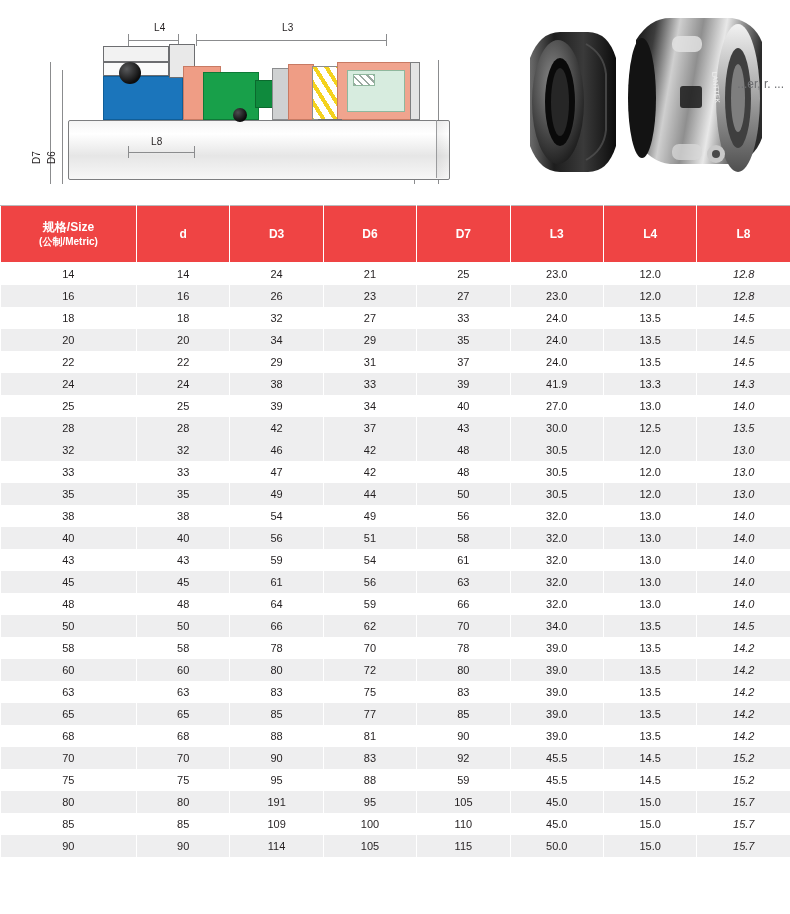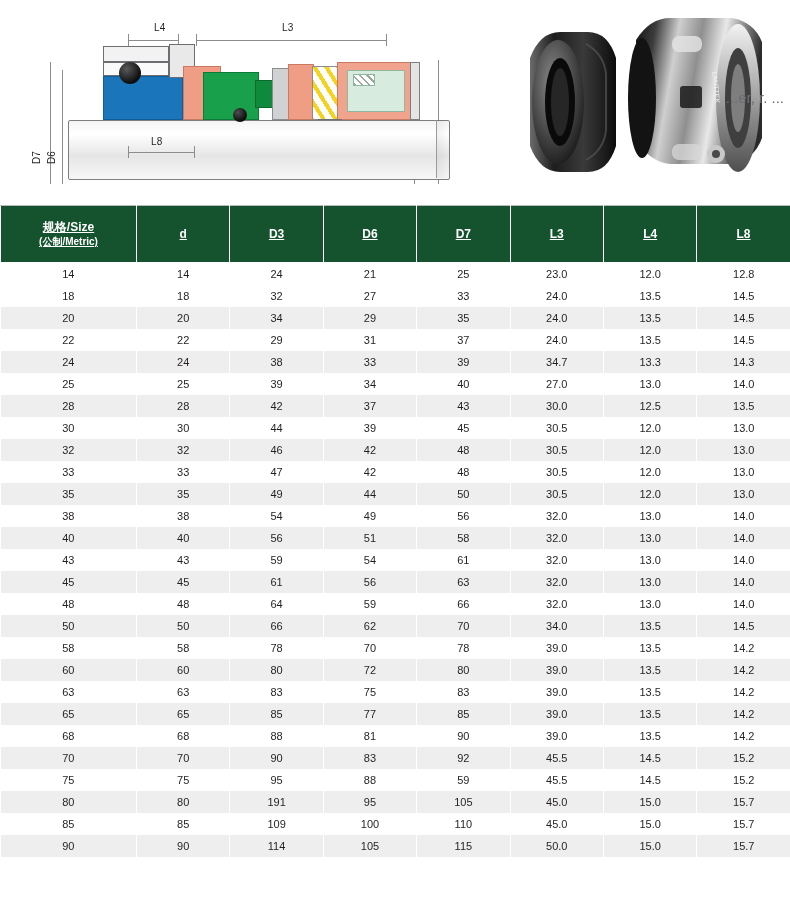--- a/index.html
+++ b/index.html
@@ -163,66 +163,65 @@
   .photo { position: absolute; }
   .photo-left-seal {
     left: 524px; top: 22px; width: 100px; height: 160px;
   }
   .photo-right-seal {
     left: 620px; top: 10px; width: 160px; height: 180px;
   }
   .ph-caption {
     position: absolute;
     right: 6px;
-    top: 88px;
-    font-size: 15px;
+    top: 76px;
+    font-size: 12px;
     color: #6d6e71;
     line-height: 1.35;
   }
 
   
   table.spec {
     border-collapse: collapse;
     width: 790px;
     table-layout: fixed;
     font-size: 11px;
   }
   table.spec col.c0 { width: 136px; }
   table.spec col.cx { width: 93.4px; }
 
   table.spec thead th {
-    background: #14532d;
+    background: #ef4444;
     color: #ffffff;
     font-weight: bold;
     font-size: 12px;
     height: 54px;
     border: 1px solid #ffffff;
     border-top: 1px solid #b9babc;
     text-align: center;
     vertical-align: middle;
     line-height: 1.35;
-    text-decoration: underline;
   }
   table.spec thead th .sub {
     display: block;
     font-size: 10px;
     font-weight: bold;
   }
   table.spec tbody td {
     height: 20px;
     text-align: center;
     vertical-align: middle;
     border-right: 1px solid #ffffff;
     color: #231f20;
     font-size: 11px;
   }
   table.spec tbody tr.odd td { background: #ffffff; }
   table.spec tbody tr.even td { background: #eeeeef; }
   table.spec tbody td:first-child { border-left: none; }
-  table.spec tbody td:last-child { border-right: none; }
+  table.spec tbody td:last-child { border-right: none; font-style: italic; }
 </style>
 </head>
 <body>
 
 <div class="page">
 
   <div class="illustration">
 
     <div class="dim-label" style="left:154px; top:22px;">L4</div>
     <div class="line-h thin" style="left:128px; top:40px; width:50px;"></div>
@@ -359,20 +358,30 @@
         <tr class="odd">
           <td>14</td>
           <td>14</td>
           <td>24</td>
           <td>21</td>
           <td>25</td>
           <td>23.0</td>
           <td>12.0</td>
           <td>12.8</td>
         </tr>
+        <tr class="even">
+          <td>16</td>
+          <td>16</td>
+          <td>26</td>
+          <td>23</td>
+          <td>27</td>
+          <td>23.0</td>
+          <td>12.0</td>
+          <td>12.8</td>
+        </tr>
         <tr class="odd">
           <td>18</td>
           <td>18</td>
           <td>32</td>
           <td>27</td>
           <td>33</td>
           <td>24.0</td>
           <td>13.5</td>
           <td>14.5</td>
         </tr>
@@ -395,21 +404,21 @@
           <td>24.0</td>
           <td>13.5</td>
           <td>14.5</td>
         </tr>
         <tr class="even">
           <td>24</td>
           <td>24</td>
           <td>38</td>
           <td>33</td>
           <td>39</td>
-          <td>34.7</td>
+          <td>41.9</td>
           <td>13.3</td>
           <td>14.3</td>
         </tr>
         <tr class="odd">
           <td>25</td>
           <td>25</td>
           <td>39</td>
           <td>34</td>
           <td>40</td>
           <td>27.0</td>
@@ -418,30 +427,20 @@
         </tr>
         <tr class="even">
           <td>28</td>
           <td>28</td>
           <td>42</td>
           <td>37</td>
           <td>43</td>
           <td>30.0</td>
           <td>12.5</td>
           <td>13.5</td>
-        </tr>
-        <tr class="odd">
-          <td>30</td>
-          <td>30</td>
-          <td>44</td>
-          <td>39</td>
-          <td>45</td>
-          <td>30.5</td>
-          <td>12.0</td>
-          <td>13.0</td>
         </tr>
         <tr class="even">
           <td>32</td>
           <td>32</td>
           <td>46</td>
           <td>42</td>
           <td>48</td>
           <td>30.5</td>
           <td>12.0</td>
           <td>13.0</td>

